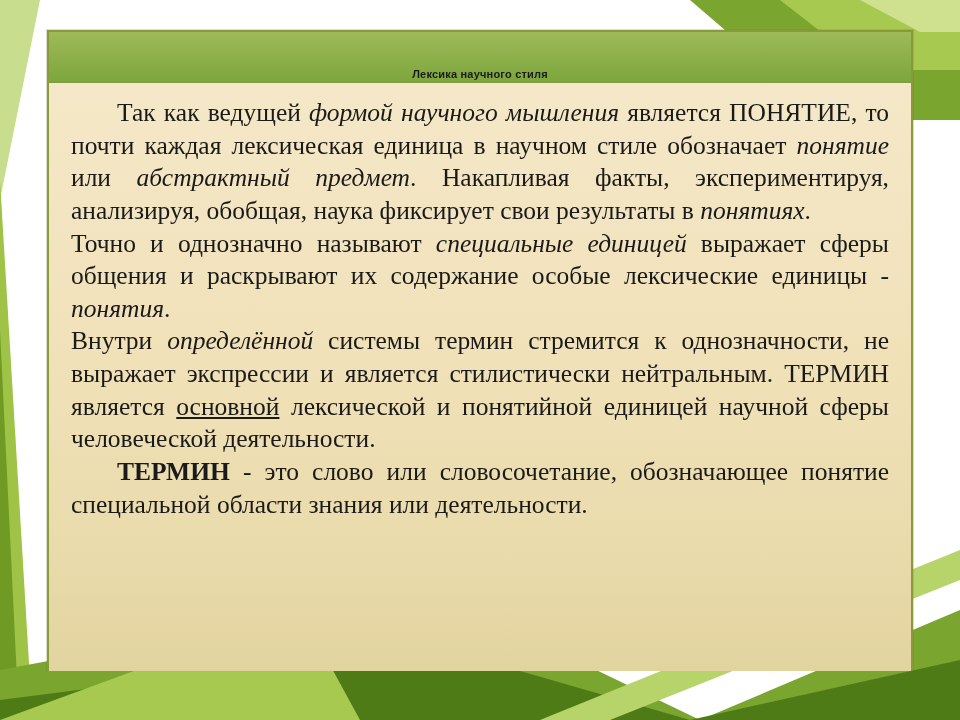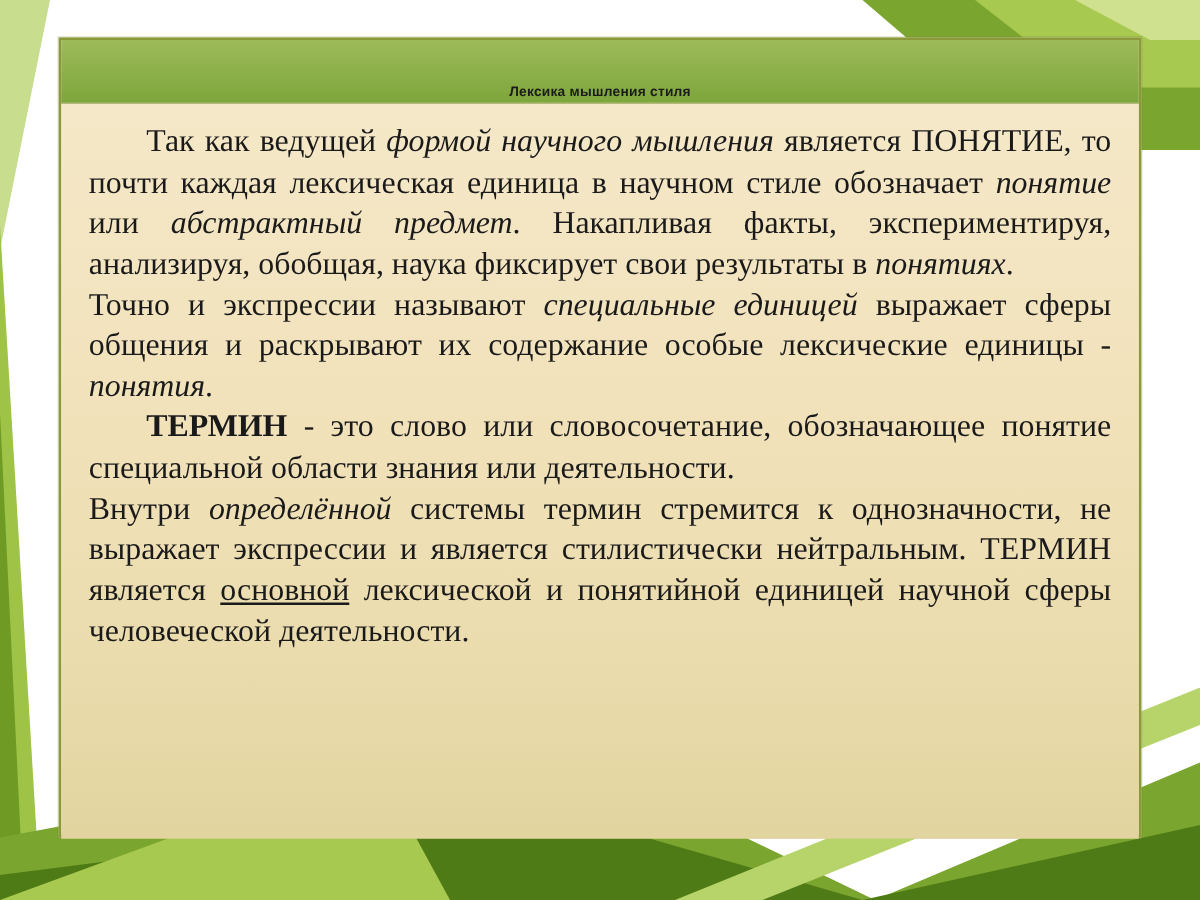--- a/index.html
+++ b/index.html
@@ -121,36 +121,36 @@
   <svg class="deco deco-bottom" viewBox="0 0 960 170" preserveAspectRatio="none">
     <polygon points="0,120 0,170 960,170 960,60 700,170 430,40" fill="#7aa52e"></polygon>
     <polygon points="0,150 0,170 960,170 960,110 690,170 430,95" fill="#4f7b17"></polygon>
     <polygon points="610,170 960,30 960,0 540,170" fill="#b7d46a"></polygon>
     <polygon points="0,170 300,60 360,170" fill="#a7c94f"></polygon>
   </svg>
 
   <div class="card">
 
     <div class="card-title-bar">
-      <div class="card-title">Лексика мышления стиля</div>
+      <div class="card-title">Лексика научного стиля</div>
     </div>
 
     <div class="card-body">
 
       <p class="para indent">
         <span>Так как ведущей </span><span class="ital">формой научного мышления</span><span> является ПОНЯТИЕ, то почти каждая лексическая единица в научном стиле обозначает </span><span class="ital">понятие</span><span> или </span><span class="ital">абстрактный предмет</span><span>. Накапливая факты, экспериментируя, анализируя, обобщая, наука фиксирует свои результаты в </span><span class="ital">понятиях</span><span>.</span>
       </p>
 
       <p class="para">
-        <span>Точно и экспрессии называют </span><span class="ital">специальные единицей</span><span> выражает сферы общения и раскрывают их содержание особые лексические единицы - </span><span class="ital">понятия</span><span>.</span>
+        <span>Точно и однозначно называют </span><span class="ital">специальные единицей</span><span> выражает сферы общения и раскрывают их содержание особые лексические единицы - </span><span class="ital">понятия</span><span>.</span>
+      </p>
+
+      <p class="para">
+        <span>Внутри </span><span class="ital">определённой</span><span> системы термин стремится к однозначности, не выражает экспрессии и является стилистически нейтральным. ТЕРМИН является </span><span class="under">основной</span><span> лексической и понятийной единицей научной сферы человеческой деятельности.</span>
       </p>
 
       <p class="para indent">
         <span class="bold">ТЕРМИН</span><span> - это слово или словосочетание, обозначающее понятие специальной области знания или деятельности.</span>
-      </p>
-
-      <p class="para">
-        <span>Внутри </span><span class="ital">определённой</span><span> системы термин стремится к однозначности, не выражает экспрессии и является стилистически нейтральным. ТЕРМИН является </span><span class="under">основной</span><span> лексической и понятийной единицей научной сферы человеческой деятельности.</span>
       </p>
 
     </div>
   </div>
 </div>
 
 </body></html>

